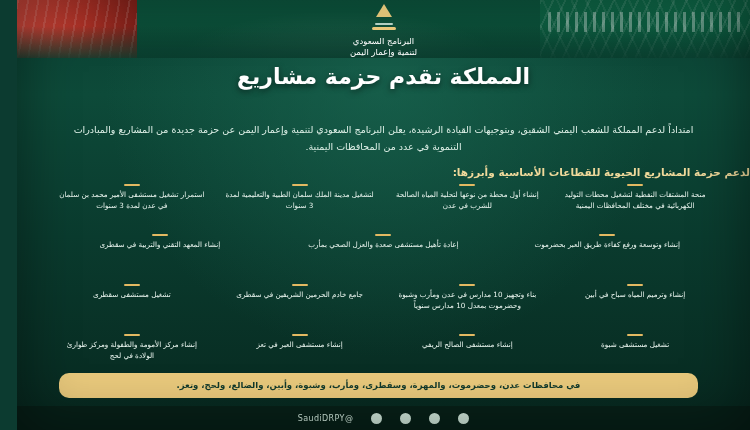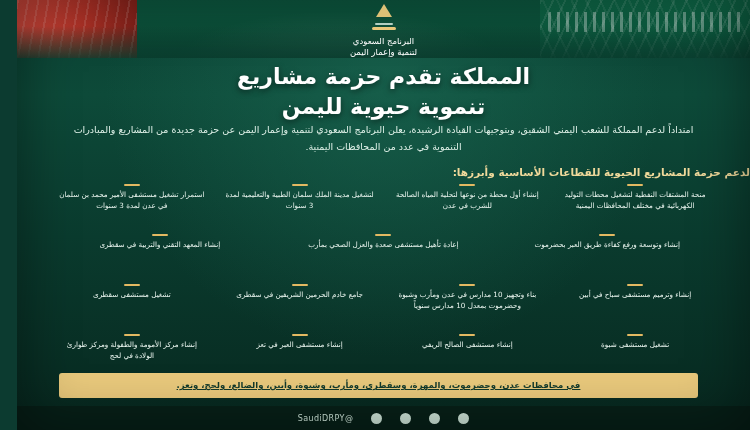--- a/index.html
+++ b/index.html
@@ -127,23 +127,22 @@
     width:16px;height:2px;background:#e3b962;border-radius:2px;
   }
   
   .footnote{
     position:absolute;left:42px;right:52px;bottom:32px;
     background:#e9c97c;
     color:#123a2c;
     font-size:8.5px;font-weight:bold;
     text-align:center;
     padding:6px 8px;
-    border-radius:3px;
+    border-radius:10px;
     line-height:1.5;
-    text-decoration:underline;
   }
   
   .socialbar{
     position:absolute;left:0;right:0;bottom:0;height:24px;
     background:#072018;
     display:flex;align-items:center;justify-content:center;gap:18px;
   }
   .sicon{
     width:11px;height:11px;border-radius:50%;
     background:#cfe6da;
@@ -172,21 +171,20 @@
       <span class="palm"></span>
       <span class="swords2"></span>
       <span class="swords"></span>
     </div>
     <div class="logo-l1">البرنامج السعودي</div>
     <div class="logo-l2">لتنمية وإعمار اليمن</div>
   </div>
 
   <div class="headline">
     <div class="l1">المملكة تقدم حزمة مشاريع</div>
-    <div class="l2">تنموية حيوية لليمن</div>
   </div>
 
   <div class="intro">امتداداً لدعم المملكة للشعب اليمني الشقيق، وبتوجيهات القيادة الرشيدة، يعلن البرنامج السعودي لتنمية وإعمار اليمن عن حزمة جديدة من المشاريع والمبادرات التنموية في عدد من المحافظات اليمنية.</div>
 
   <div class="sec-title">لدعم حزمة المشاريع الحيوية للقطاعات الأساسية وأبرزها:</div>
 
   <div class="grid">
 
     <div class="row">
       <div class="cell"><span class="dash"></span><span>منحة المشتقات النفطية لتشغيل محطات التوليد الكهربائية في مختلف المحافظات اليمنية</span></div>
@@ -195,21 +193,21 @@
       <div class="cell"><span class="dash"></span><span>استمرار تشغيل مستشفى الأمير محمد بن سلمان في عدن لمدة 3 سنوات</span></div>
     </div>
 
     <div class="row">
       <div class="cell"><span class="dash"></span><span>إنشاء وتوسعة ورفع كفاءة طريق العبر بحضرموت</span></div>
       <div class="cell"><span class="dash"></span><span>إعادة تأهيل مستشفى صعدة والعزل الصحي بمأرب</span></div>
       <div class="cell"><span class="dash"></span><span>إنشاء المعهد التقني والتربية في سقطرى</span></div>
     </div>
 
     <div class="row">
-      <div class="cell"><span class="dash"></span><span>إنشاء وترميم مستشفى سباح في أبين</span></div>
+      <div class="cell"><span class="dash"></span><span>إنشاء وترميم المياه سباح في أبين</span></div>
       <div class="cell"><span class="dash"></span><span>بناء وتجهيز 10 مدارس في عدن ومأرب وشبوة وحضرموت بمعدل 10 مدارس سنوياً</span></div>
       <div class="cell"><span class="dash"></span><span>جامع خادم الحرمين الشريفين في سقطرى</span></div>
       <div class="cell"><span class="dash"></span><span>تشغيل مستشفى سقطرى</span></div>
     </div>
 
     <div class="row">
       <div class="cell"><span class="dash"></span><span>تشغيل مستشفى شبوة</span></div>
       <div class="cell"><span class="dash"></span><span>إنشاء مستشفى الصالح الريفي</span></div>
       <div class="cell"><span class="dash"></span><span>إنشاء مستشفى العبر في تعز</span></div>
       <div class="cell"><span class="dash"></span><span>إنشاء مركز الأمومة والطفولة ومركز طوارئ الولادة في لحج</span></div>

